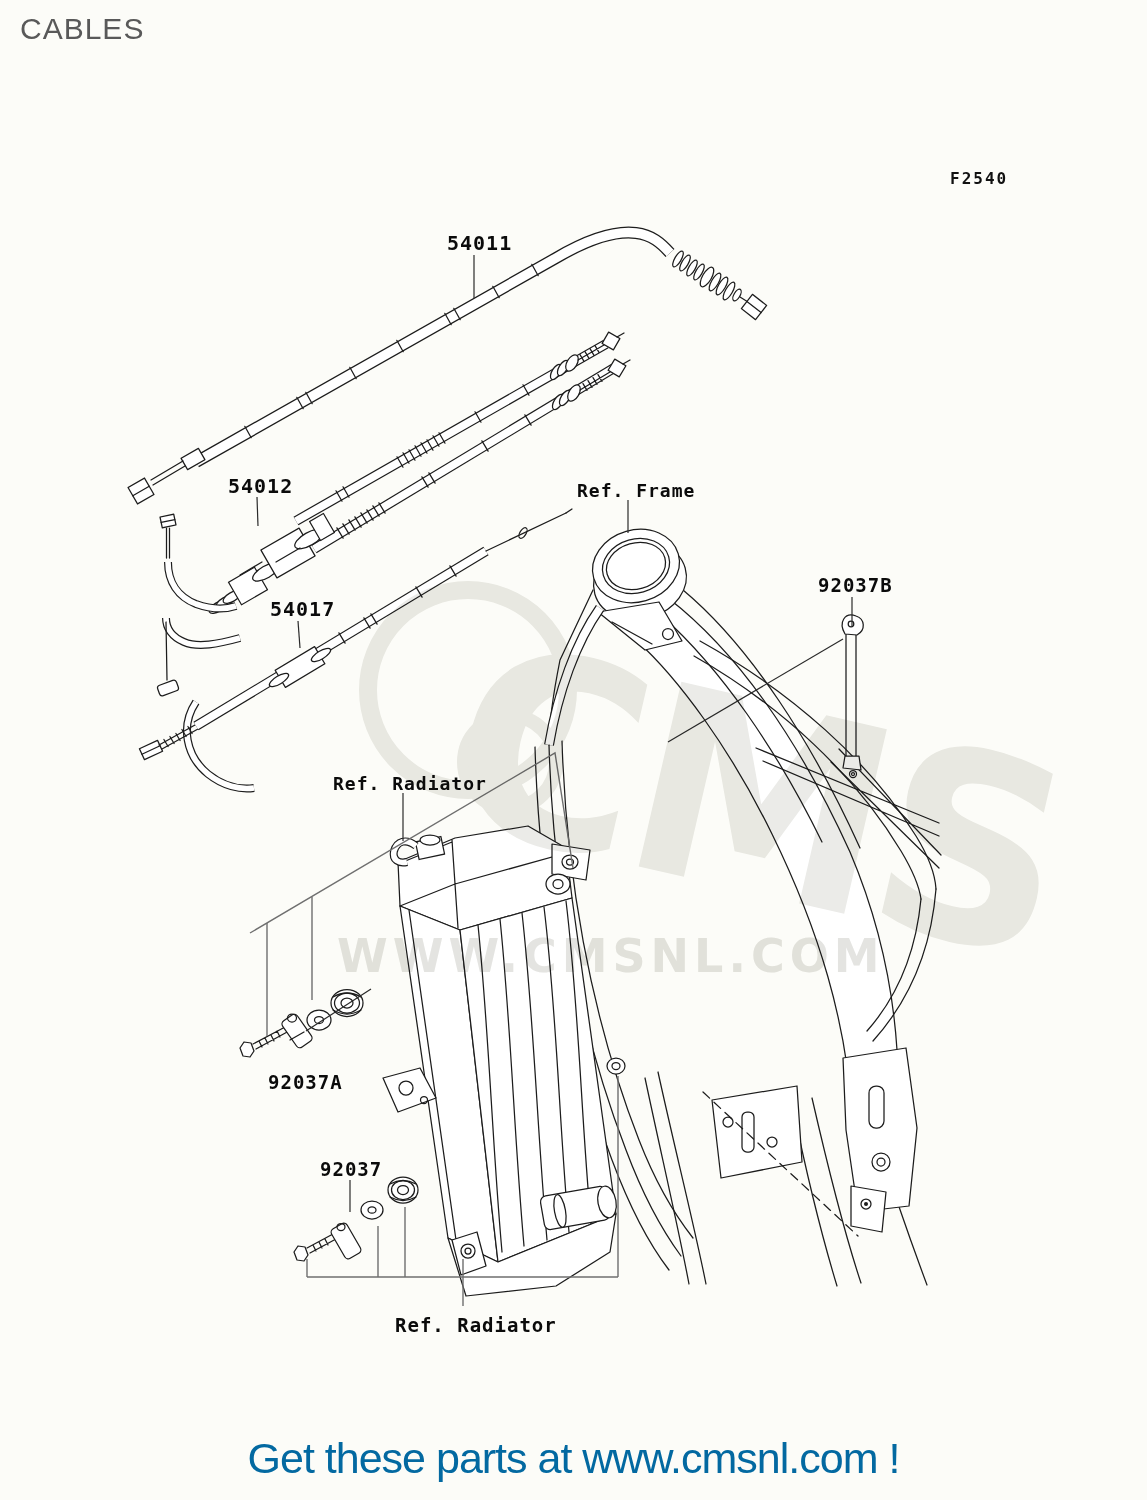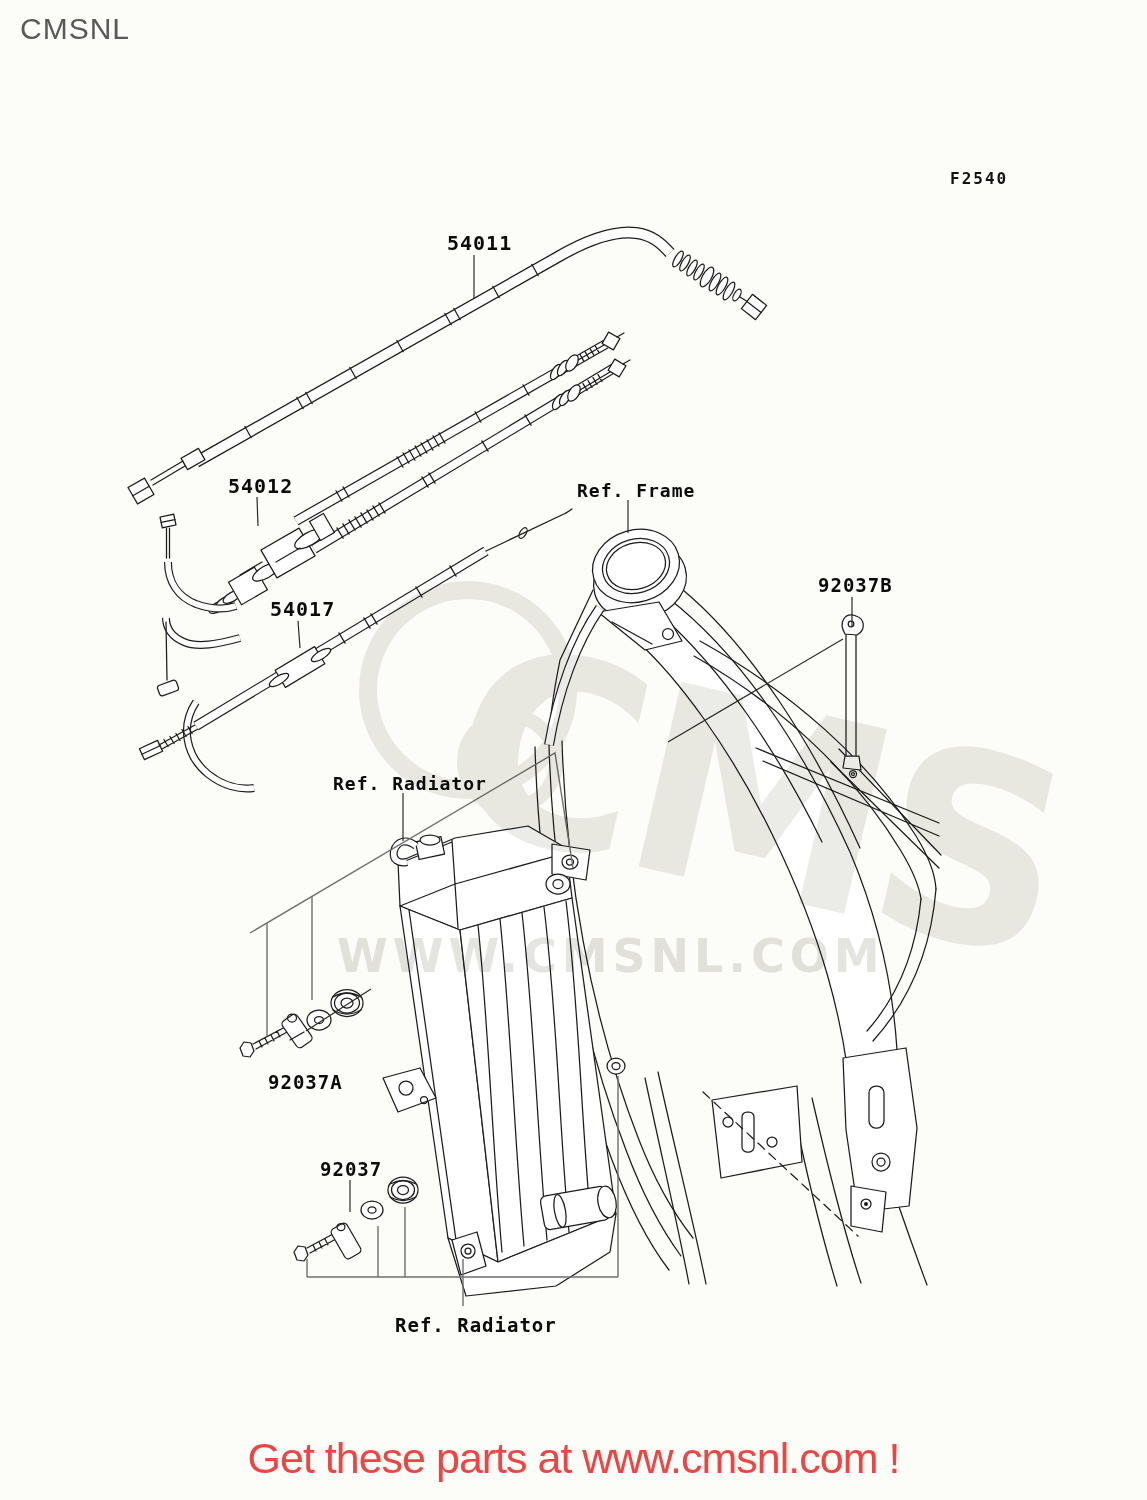--- a/index.html
+++ b/index.html
@@ -1,20 +1,20 @@
 <!DOCTYPE html>
 <html><head>
 <meta charset="utf-8">
 <style>
   html,body{margin:0;padding:0;}
   body{background:#ffffff;font-family:"Liberation Sans",sans-serif;}
   .page{position:relative;width:1147px;height:1500px;background:#fcfcf8;overflow:hidden;}
   .page-title{position:absolute;left:20px;top:12px;font-size:30px;color:#595959;letter-spacing:1px;}
   .banner{position:absolute;left:0;top:1434px;width:100%;text-align:center;
-          font-size:43px;color:#ef4444;letter-spacing:-1px;cursor:pointer;}
+          font-size:43px;color:#0369a1;letter-spacing:-1px;cursor:pointer;}
   svg{position:absolute;left:0;top:0;}
   .o{stroke:#1c1c1c;stroke-width:1.25;fill:none;stroke-linecap:round;stroke-linejoin:round;}
   .wf{fill:#fff;stroke:#1c1c1c;stroke-width:1.25;stroke-linejoin:round;}
   .tO{stroke:#1c1c1c;stroke-width:12;fill:none;stroke-linecap:butt;}
   .tI{stroke:#fff;stroke-width:9.4;fill:none;stroke-linecap:butt;}
   .sO{stroke:#1c1c1c;stroke-width:10;fill:none;stroke-linecap:butt;}
   .sI{stroke:#fff;stroke-width:7.6;fill:none;stroke-linecap:butt;}
   .eO{stroke:#1c1c1c;stroke-width:8;fill:none;stroke-linecap:butt;}
   .eI{stroke:#fff;stroke-width:5.6;fill:none;stroke-linecap:butt;}
   .ld{stroke:#2a2a2a;stroke-width:1.2;fill:none;}
@@ -23,21 +23,21 @@
   .lbl{font-family:"DejaVu Sans Mono","Liberation Mono",monospace;font-weight:bold;fill:#0b0b0b;letter-spacing:1px;}
   .figcode{font-family:"DejaVu Sans Mono","Liberation Mono",monospace;font-weight:bold;fill:#111;letter-spacing:2px;font-size:16px;}
   .wm{mix-blend-mode:multiply;}
   .wmtxt{font-family:"DejaVu Sans",sans-serif;font-weight:bold;}
 </style>
 </head>
 <body>
 
 <div class="page">
 
-  <div class="page-title">CMSNL</div>
+  <div class="page-title">CABLES</div>
 
   <svg width="1147" height="1500" viewBox="0 0 1147 1500">
 
     <text x="950" y="184" class="figcode">F2540</text>
 
     <g>
 
       <path class="wf" d="M668,598 C738,652 800,742 850,852 C878,918 893,988 897,1050 L898,1108 L852,1114 C846,1022 820,932 772,834 C730,748 678,678 636,640 Z"></path>
       <path class="o" d="M662,616 C720,668 776,748 822,842"></path>
       <path class="o" d="M683,590 C750,646 812,742 860,848"></path>

